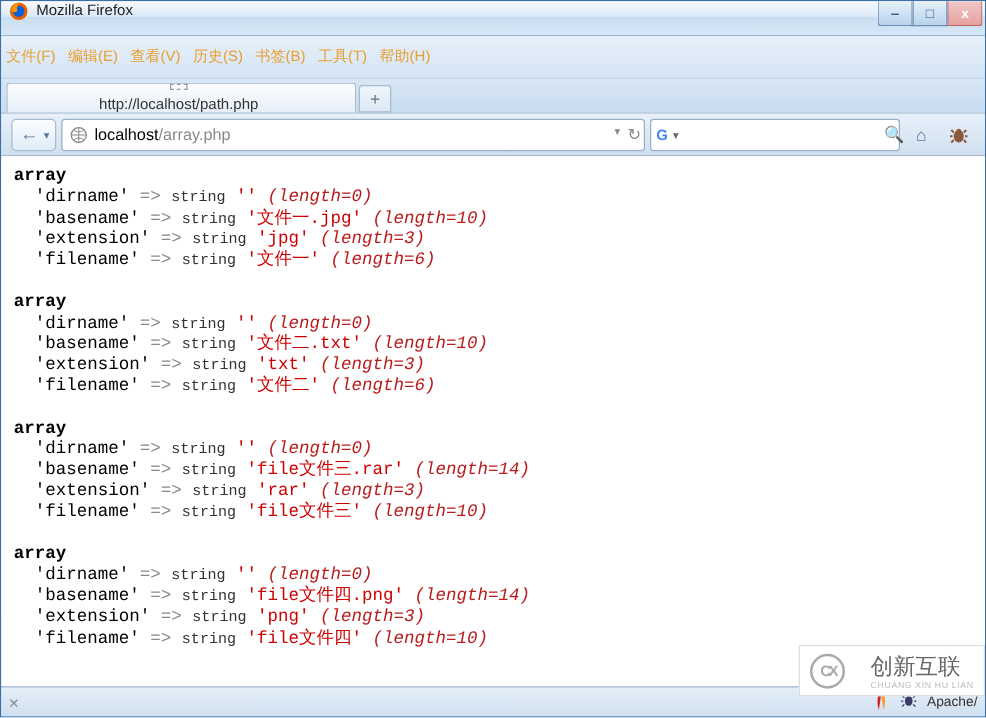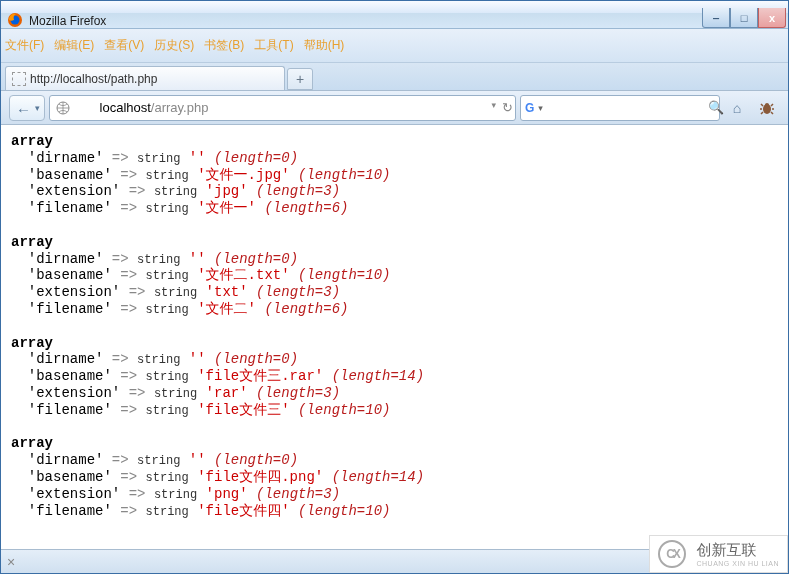--- a/index.html
+++ b/index.html
@@ -22,21 +22,21 @@
   display: flex;
   flex-direction: column;
   position: relative;
 }
 
 
 .titlebar {
   height: 28px;
   background: linear-gradient(to bottom, #f8fbff 0%, #dbe9f9 45%, #c9deef 46%, #d6e7f7 100%);
   display: flex;
-  align-items: flex-end;
+  align-items: flex-start;
   padding: 0 2px 0 6px;
   border-bottom: 1px solid #9bb8d3;
 }
 .titlebar .fx-icon {
   width: 16px; height: 16px;
   margin-right: 6px;
   display: inline-block;
 }
 .titlebar .title-text {
   flex: 1;
@@ -84,20 +84,21 @@
   background: linear-gradient(to bottom, #fcfdfe, #e6eef8);
   border: 1px solid #a8bcd0;
   border-bottom: none;
   border-radius: 3px 3px 0 0;
   display: flex; align-items: center;
   padding: 0 10px 0 6px;
   font-size: 12px;
   color: #333;
   min-width: 280px;
   gap: 4px;
+  flex-direction: column;
 }
 .tab .tab-icon {
   width: 14px; height: 14px;
   border: 1px dashed #999;
   display: inline-block;
 }
 .newtab {
   width: 26px; height: 22px;
   background: linear-gradient(to bottom, #f0f6fc, #dce8f4);
   border: 1px solid #a8bcd0;
@@ -132,21 +133,21 @@
   height: 26px;
   background: #fff;
   border: 1px solid #98b0c8;
   border-radius: 3px;
   display: flex; align-items: center;
   padding: 0 2px 0 6px;
   font-size: 13px;
   color: #888;
 }
 .urlbar .globe { width:14px;height:14px; margin-right:6px; }
-.urlbar .host { color:#000;margin-left:24px; }
+.urlbar .host { color:#000; }
 .urlbar input {
   border:none; outline:none; flex:1; font-size:13px; color:#888; background:transparent;
 }
 .url-actions { display:flex; gap:6px; margin-left:4px; color:#888; }
 .url-actions span { font-size:13px; }
 
 .searchbar {
   width: 200px; height: 26px;
   background:#fff; border:1px solid #98b0c8; border-radius:3px;
   display:flex; align-items:center; padding:0 4px; gap:4px;
@@ -196,25 +197,25 @@
   font-size: 11px;
   color: #444;
 }
 .statusbar .left { color:#888; font-size:14px; }
 .statusbar .right { display:flex; align-items:center; gap:8px; }
 .apache-feather{display:inline-block;}
 
 
 .watermark {
   position: absolute;
-  right: 0; bottom: 0;
+  right: 0; bottom: 16px;
   background: #fff;
   border: 1px solid #ddd;
   padding: 4px 8px;
-  display: flex; align-items: center; gap: 10px;
+  display: flex; align-items: center; gap: 20px;
   font-size: 12px;
   color: #888;
 }
 .watermark .cx {
   width: 28px; height: 28px;
   border: 2px solid #aaa; border-radius: 50%;
   display:flex; align-items:center; justify-content:center;
   font-weight:bold; color:#aaa; letter-spacing:-2px;
 }
 
@@ -337,18 +338,18 @@
             <path d="M4 6l-2-2M12 6l2-2M3 9h-2M13 9h2M4 12l-2 2M12 12l2 2" stroke="#3a3a6a" stroke-width="1.2"></path>
           </svg>
       </span>
       <span style="color:#333;">Apache/</span>
     </div>
   </div>
 
   <div class="watermark">
     <div class="cx">CX</div>
     <div>
-      <div style="color:#666;font-size:15px;">创新互联</div>
+      <div style="color:#666;font-size:18px;">创新互联</div>
       <div style="color:#bbb;font-size:7px;letter-spacing:0.5px;">CHUANG XIN HU LIAN</div>
     </div>
   </div>
 
 </div>
 
 </body></html>

